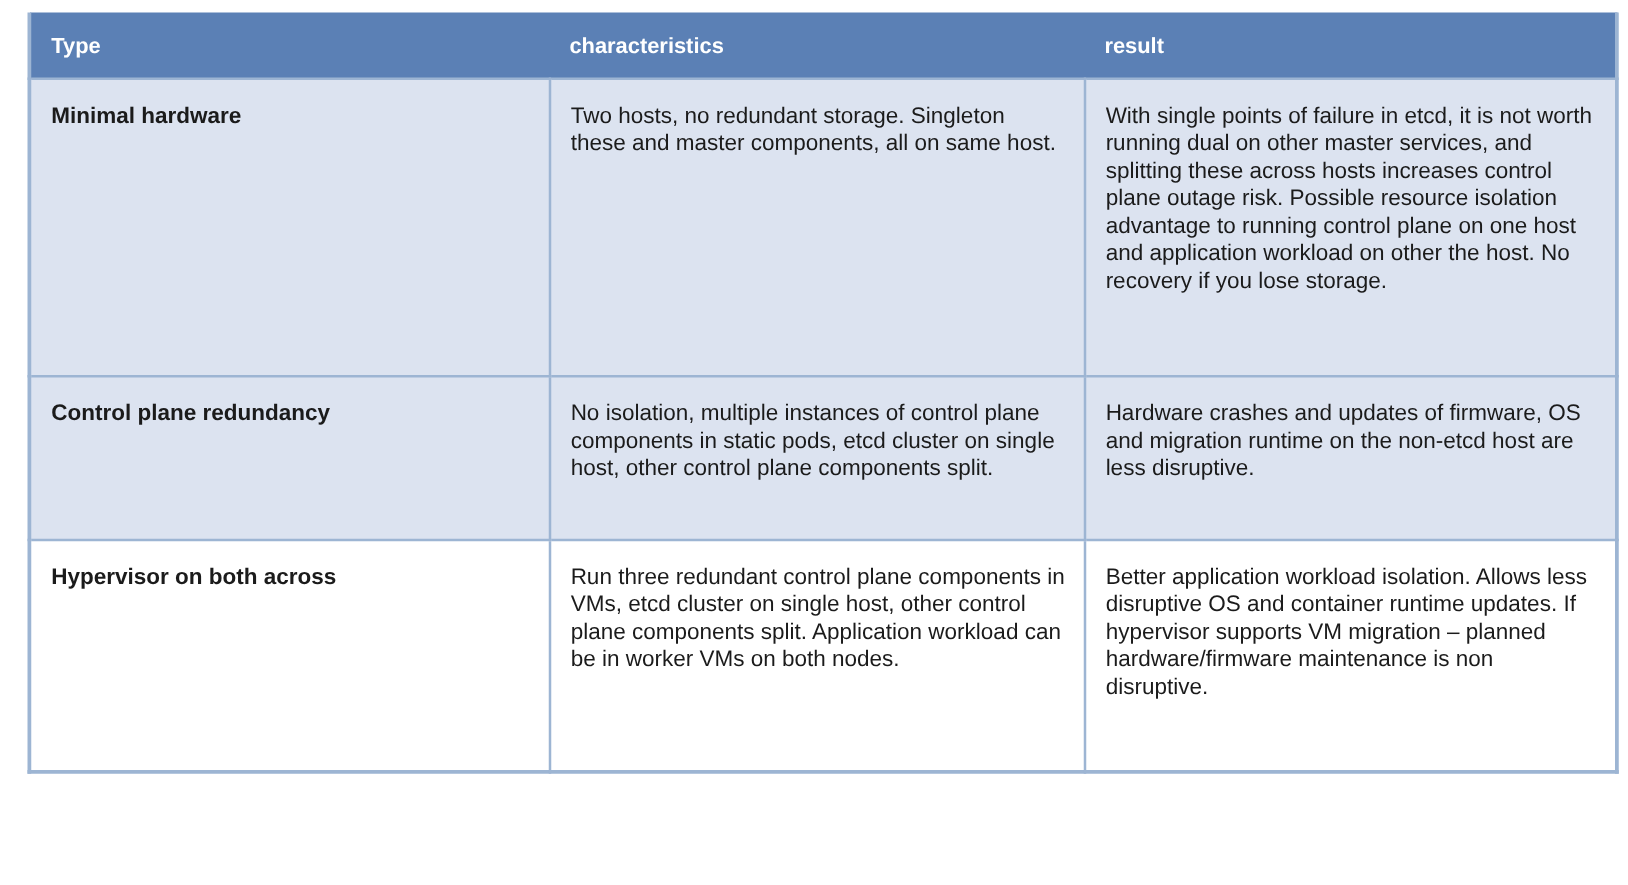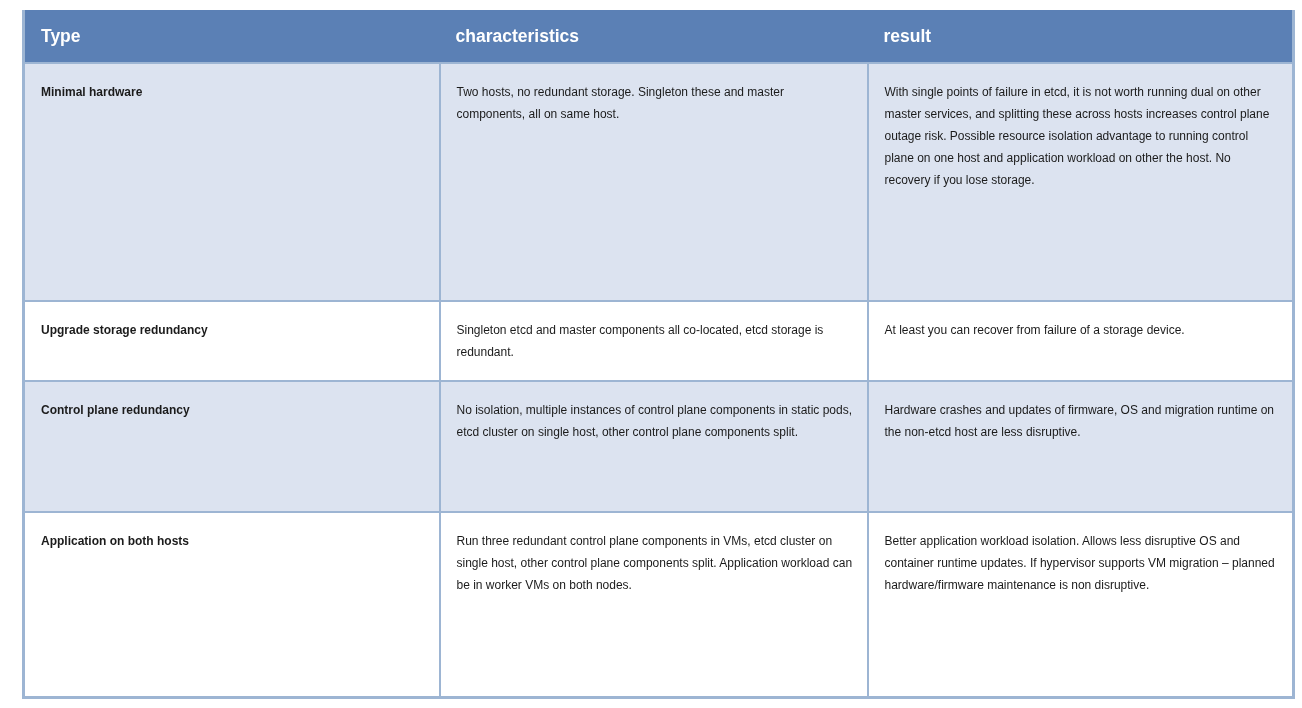--- a/index.html
+++ b/index.html
@@ -39,21 +39,21 @@
     font-size: 17.5px;
     font-weight: bold;
     text-align: left;
     height: 53px;
     padding: 10px 14px 10px 16px;
     vertical-align: middle;
     border: none;
   }
   td {
     vertical-align: top;
-    font-size: 12px;
+    font-size: 18px;
     line-height: 22px;
     padding: 17px 14px 17px 16px;
     border: 2px solid var(--border);
   }
   tr.alt td { background: var(--row-alt-bg); }
   tr.plain td { background: var(--row-bg); }
   td.type-cell { font-weight: bold; }
   tr.r1 { height: 238px; }
   tr.r2 { height: 80px; }
   tr.r3 { height: 131px; }
@@ -75,30 +75,25 @@
         <th>characteristics</th>
         <th>result</th>
       </tr>
     </thead>
     <tbody>
       <tr class="alt r1">
         <td class="type-cell">Minimal hardware</td>
         <td>Two hosts, no redundant storage. Singleton these and master components, all on same host.</td>
         <td>With single points of failure in etcd, it is not worth running dual on other master services, and splitting these across hosts increases control plane outage risk. Possible resource isolation advantage to running control plane on one host and application workload on other the host. No recovery if you lose storage.</td>
       </tr>
-      <tr class="plain r2">
-        <td class="type-cell">Upgrade storage redundancy</td>
-        <td>Singleton etcd and master components all co-located, etcd storage is redundant.</td>
-        <td>At least you can recover from failure of a storage device.</td>
-      </tr>
       <tr class="alt r3">
         <td class="type-cell">Control plane redundancy</td>
         <td>No isolation, multiple instances of control plane components in static pods, etcd cluster on single host, other control plane components split.</td>
         <td>Hardware crashes and updates of firmware, OS and migration runtime on the non-etcd host are less disruptive.</td>
       </tr>
       <tr class="plain r4">
-        <td class="type-cell">Application on both hosts</td>
+        <td class="type-cell">Hypervisor on both across</td>
         <td>Run three redundant control plane components in VMs, etcd cluster on single host, other control plane components split. Application workload can be in worker VMs on both nodes.</td>
         <td>Better application workload isolation. Allows less disruptive OS and container runtime updates. If hypervisor supports VM migration – planned hardware/firmware maintenance is non disruptive.</td>
       </tr>
     </tbody>
   </table>
 </div>
 
 </body></html>

